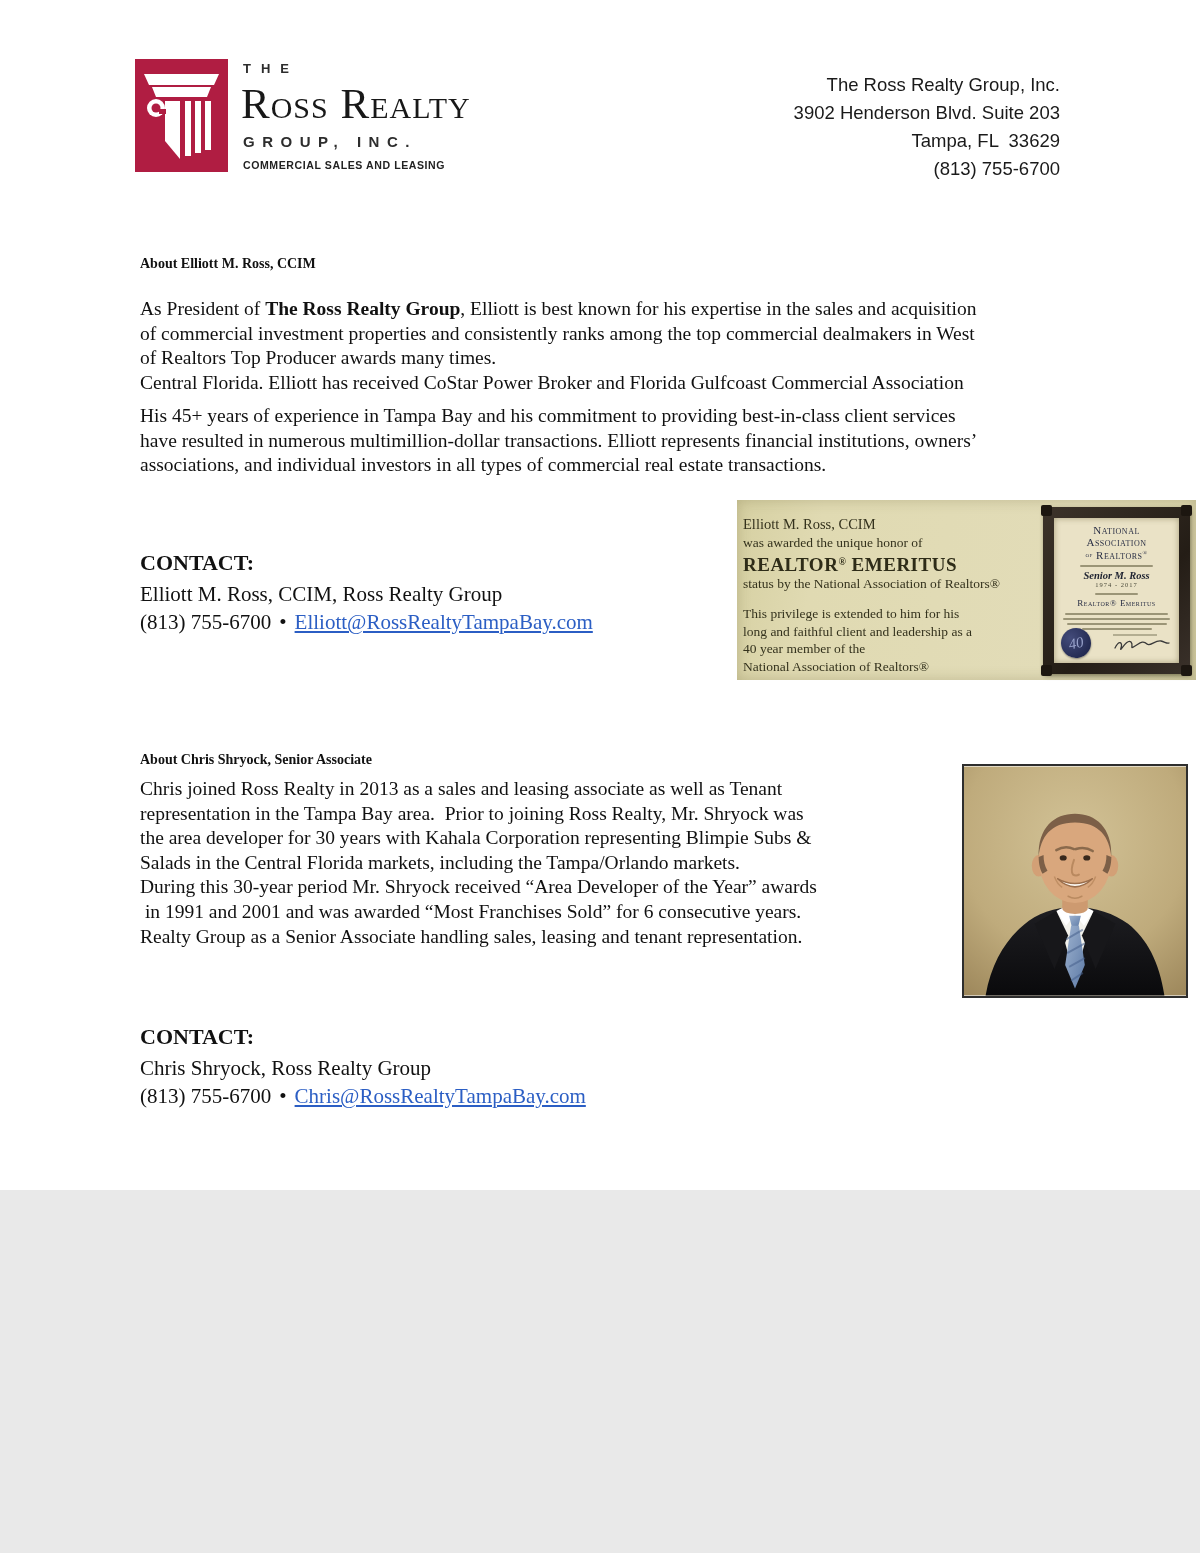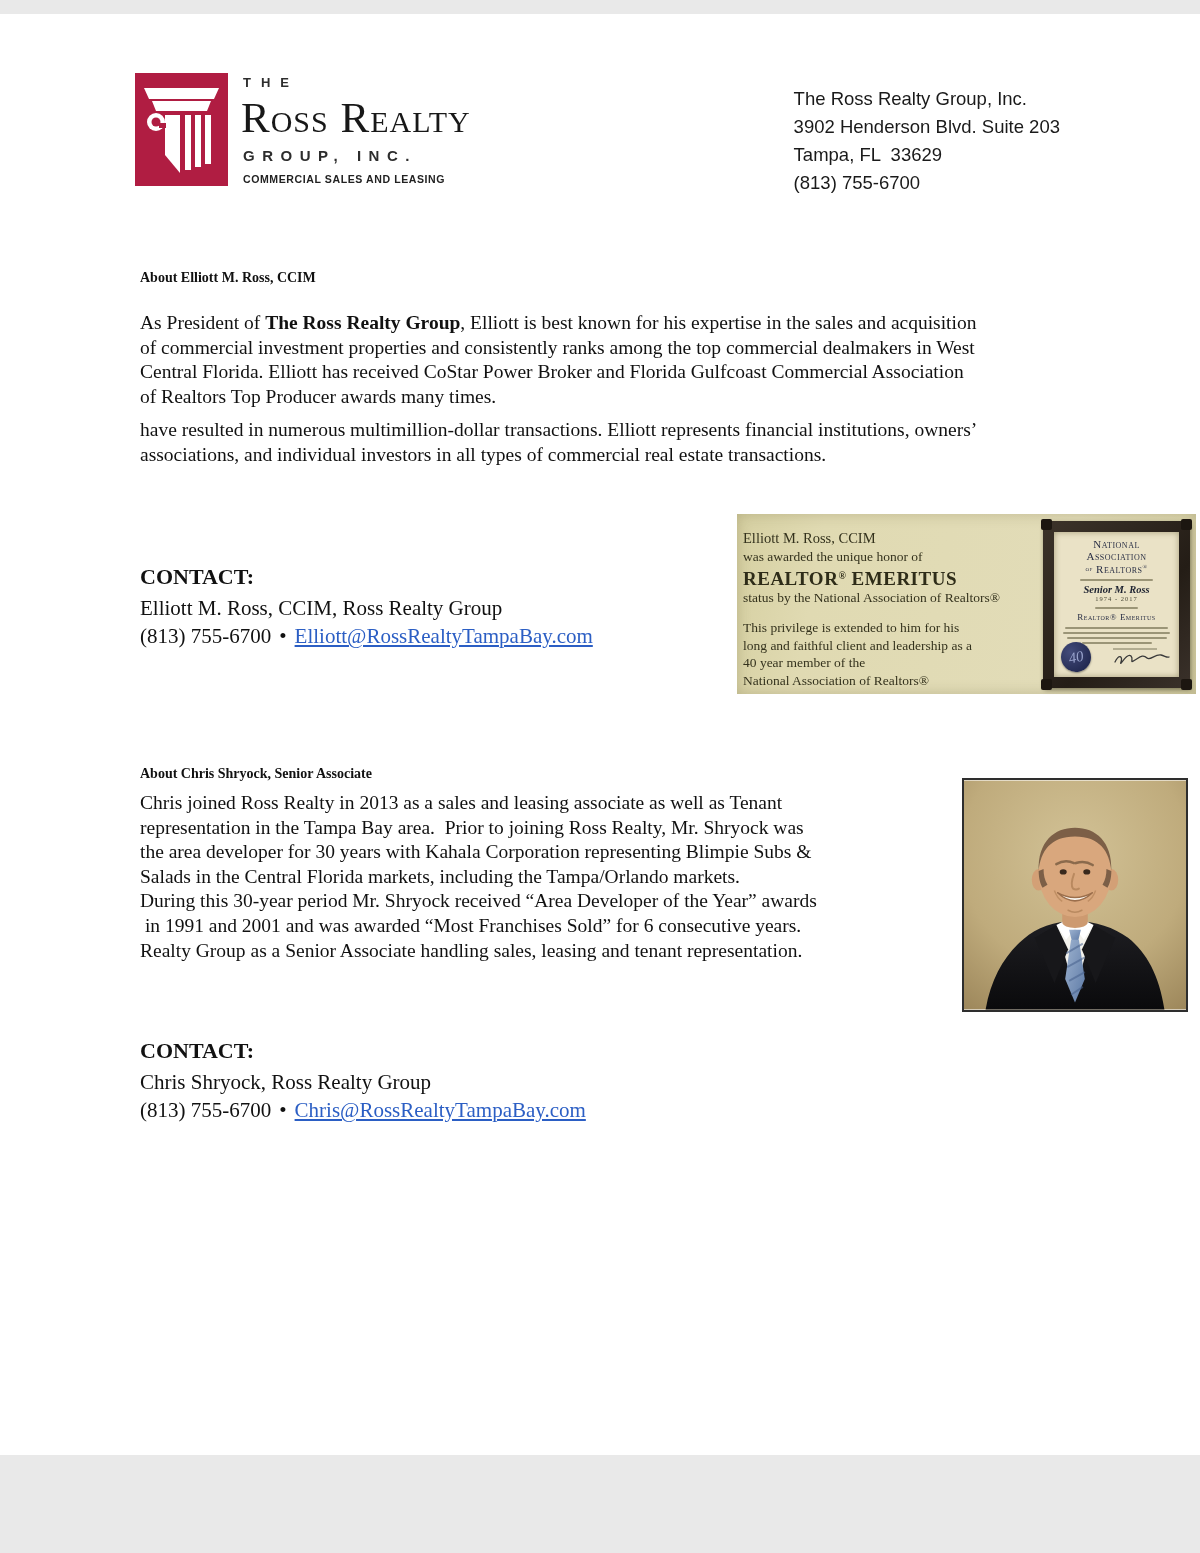--- a/index.html
+++ b/index.html
@@ -1,35 +1,35 @@
 <!DOCTYPE html>
 <html><head>
 <meta charset="utf-8">
 <style>
   html,body{margin:0;padding:0;background:#e9e9e9;}
   .page{
-    position:relative;width:1200px;height:1441px;background:#ffffff;
-    margin:14px auto;overflow:hidden;
+    position:relative;width:1200px;height:1190px;background:#ffffff;
+    margin:0 auto;overflow:hidden;
     font-family:"Liberation Serif","DejaVu Serif",serif;color:#111;
   }
   
   .logo{position:absolute;left:135px;top:59px;display:flex;}
   .logo-mark{width:93px;height:113px;display:block;}
   .logo-text{position:relative;width:300px;height:120px;margin-left:13px;}
   .logo-the{position:absolute;left:2px;top:2px;font-family:"Liberation Sans",sans-serif;
     font-size:13px;font-weight:600;letter-spacing:10px;color:#2d2d2d;}
   .logo-name{position:absolute;left:0;top:20px;font-family:Liberation Serif, serif;
     font-variant:small-caps;font-size:43px;letter-spacing:1px;color:#181818;white-space:nowrap;}
   .logo-group{position:absolute;left:2px;top:74px;font-family:"Liberation Sans",sans-serif;
     font-size:15px;font-weight:600;letter-spacing:7.5px;color:#2d2d2d;white-space:nowrap;}
   .logo-tagline{position:absolute;left:2px;top:100px;font-family:"Liberation Sans",sans-serif;
     font-size:11px;font-weight:bold;letter-spacing:0.6px;color:#222;white-space:nowrap;
     transform:scaleX(.96);transform-origin:left;}
   
-  .address{position:absolute;right:140px;top:71px;
+  .address{position:absolute;right:140px;top:71px;text-align:right;
     font-family:"Liberation Sans",sans-serif;font-size:18.5px;line-height:28px;color:#1a1a1a;}
   .address div{white-space:pre;}
   
   .h-bold{position:absolute;left:140px;font-size:14px;font-weight:bold;white-space:pre;}
   .para{position:absolute;left:140px;font-size:19.5px;line-height:24.5px;}
   .para .tline{white-space:pre;}
   .contact{position:absolute;left:140px;}
   .contact .clabel{font-size:22px;font-weight:bold;line-height:28px;margin-bottom:3px;white-space:pre;}
   .contact .cline{font-size:21px;line-height:28px;white-space:pre;}
   .sep{margin:0 8px;}
@@ -104,25 +104,26 @@
     <div>3902 Henderson Blvd. Suite 203</div>
     <div>Tampa, FL  33629</div>
     <div>(813) 755-6700</div>
   </div>
 
   <div class="h-bold" style="top:256px;">About Elliott M. Ross, CCIM</div>
 
   <div class="para" style="top:297px;">
     <div class="tline"><span>As President of </span><b>The Ross Realty Group</b><span>, Elliott is best known for his expertise in the sales and acquisition</span></div>
     <div class="tline">of commercial investment properties and consistently ranks among the top commercial dealmakers in West</div>
+    <div class="tline">of Realtors Top Producer awards many times.</div>
     <div class="tline">Central Florida. Elliott has received CoStar Power Broker and Florida Gulfcoast Commercial Association</div>
-    <div class="tline">of Realtors Top Producer awards many times.</div>
   </div>
 
   <div class="para" style="top:404px;">
+    <div class="tline">His 45+ years of experience in Tampa Bay and his commitment to providing best-in-class client services</div>
     <div class="tline">have resulted in numerous multimillion-dollar transactions. Elliott represents financial institutions, owners’</div>
     <div class="tline">associations, and individual investors in all types of commercial real estate transactions.</div>
   </div>
 
   <div class="contact" style="top:549px;">
     <div class="clabel">CONTACT:</div>
     <div class="cline">Elliott M. Ross, CCIM, Ross Realty Group</div>
     <div class="cline"><span>(813) 755-6700</span><span class="sep">•</span><a class="email">Elliott@RossRealtyTampaBay.com</a></div>
   </div>
 

